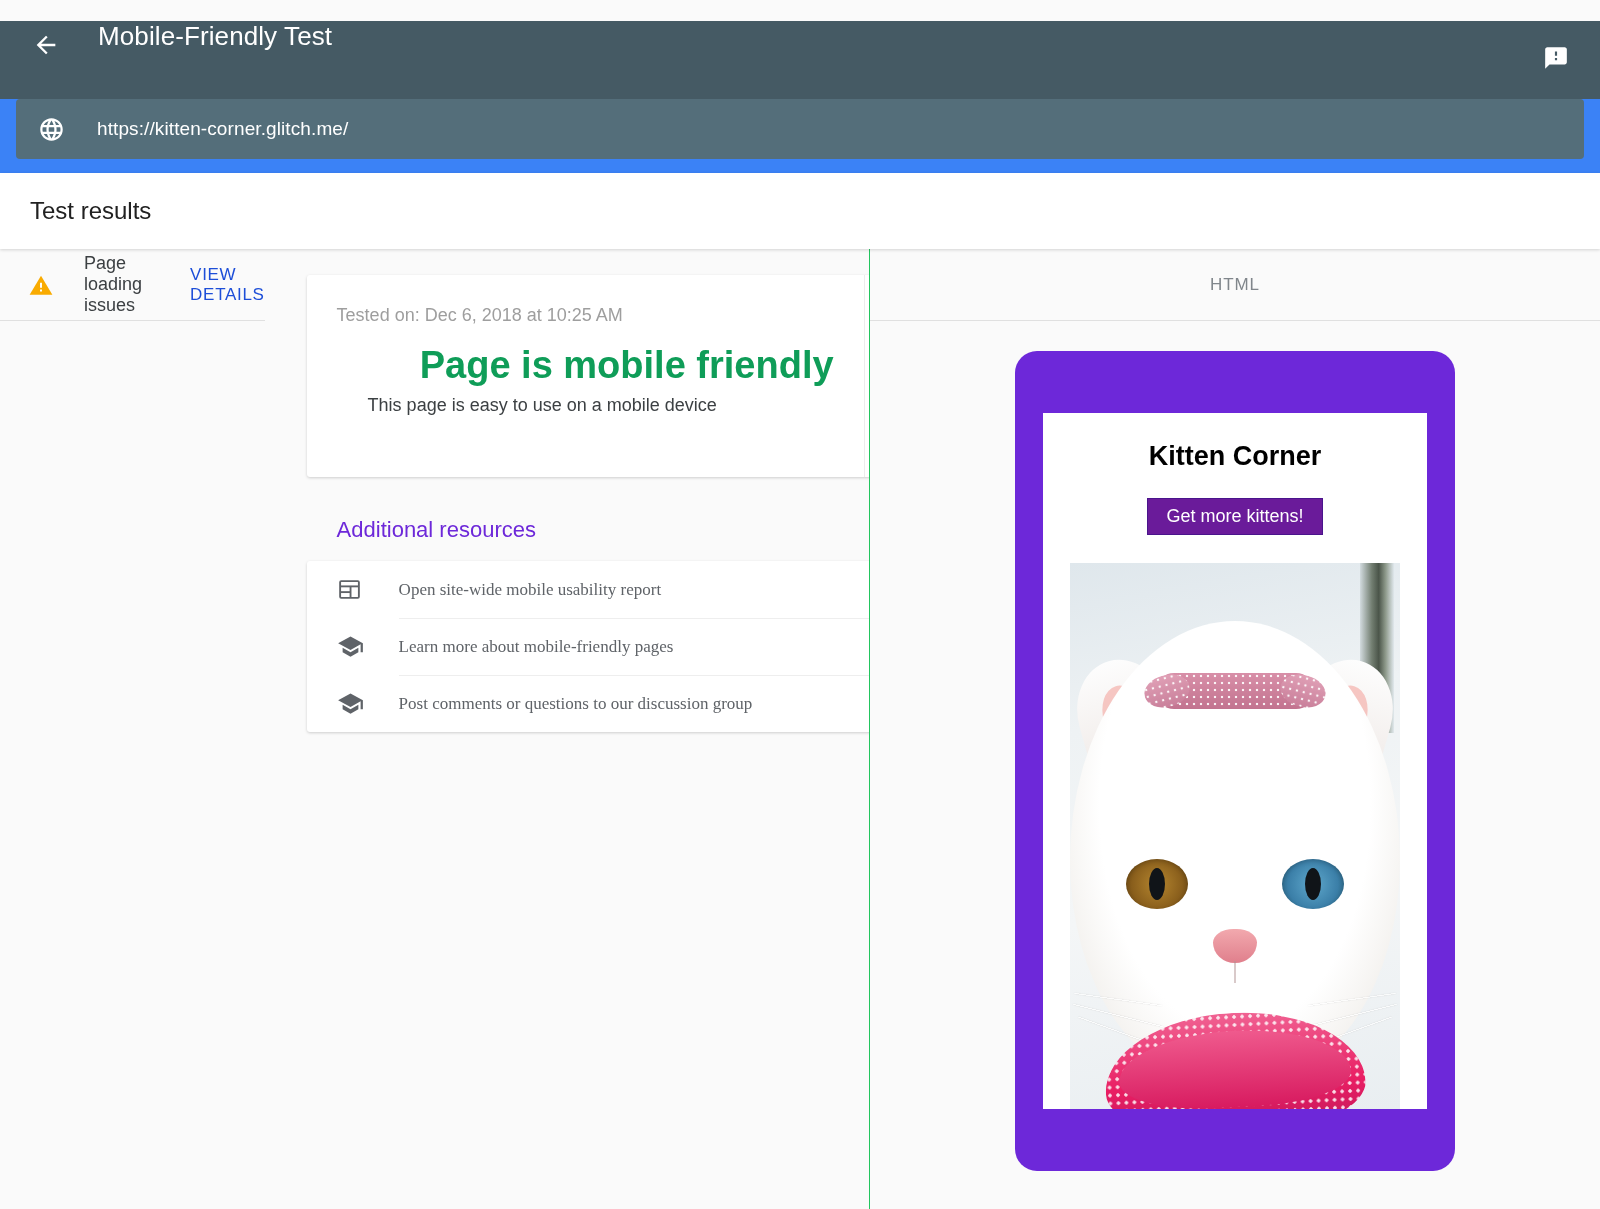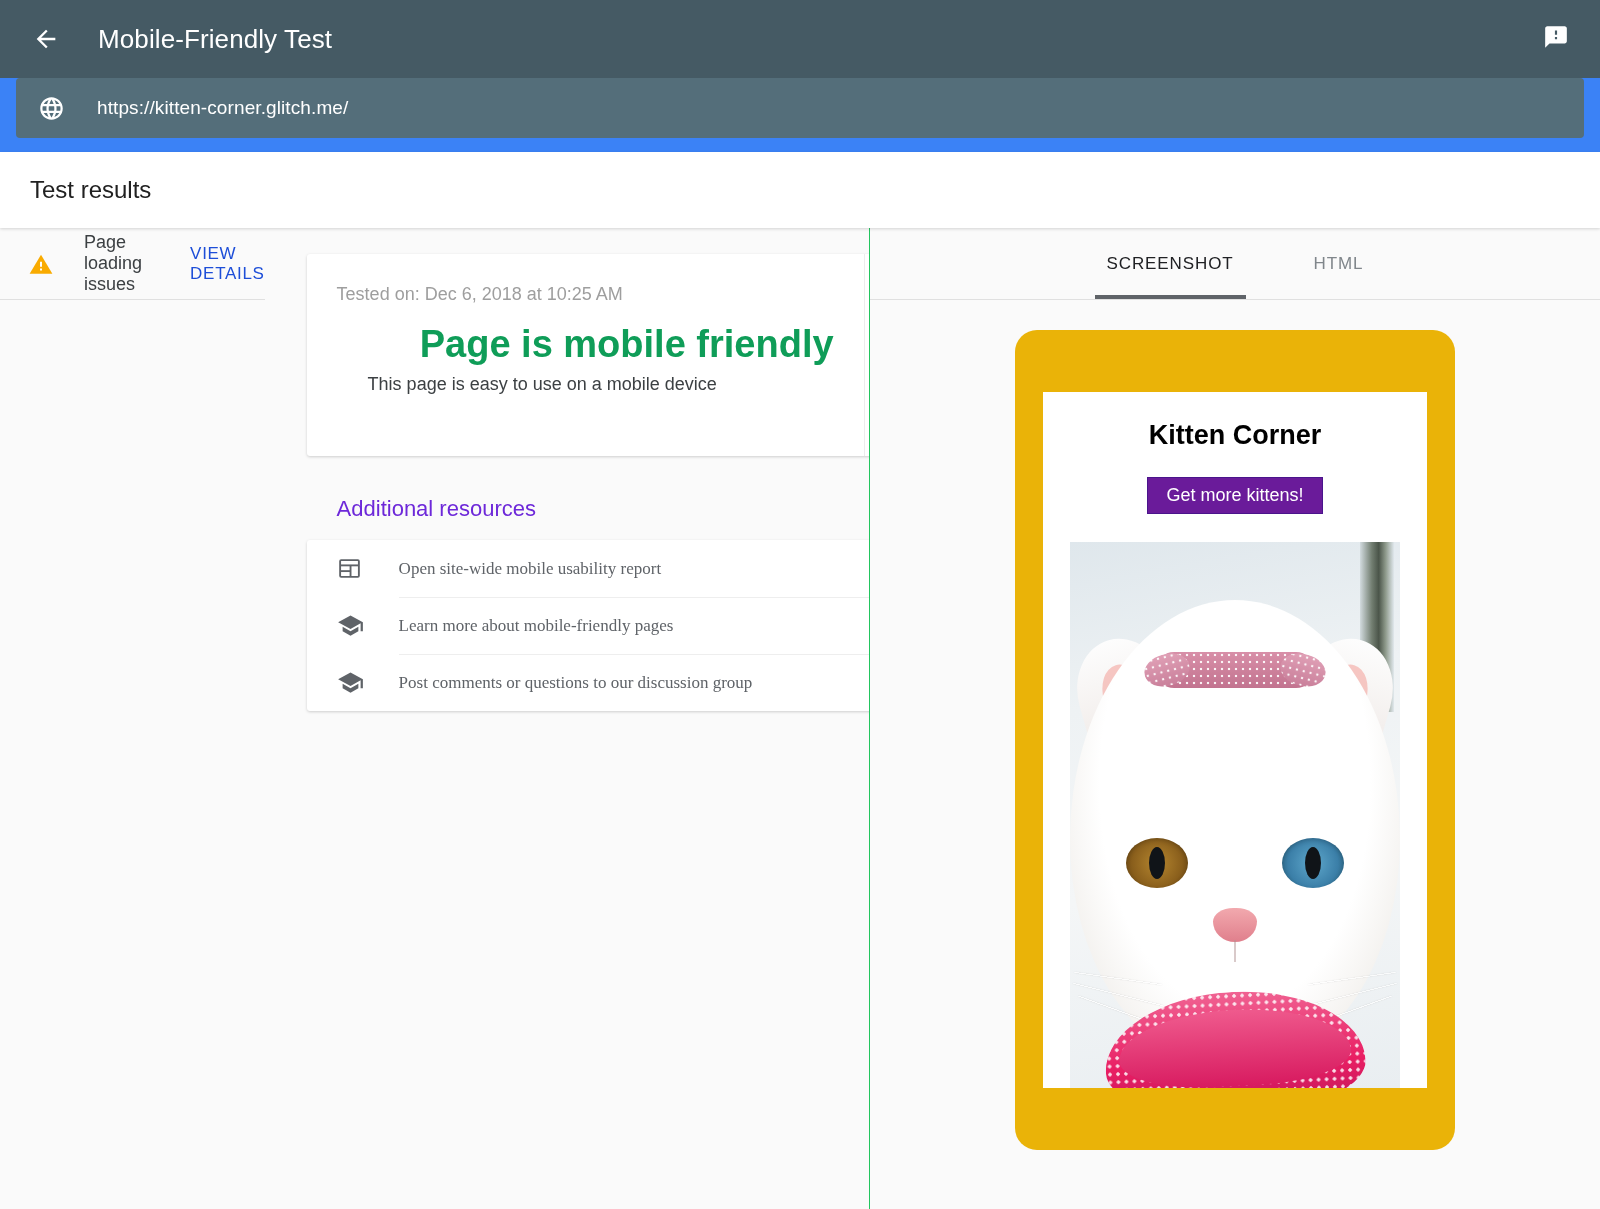--- a/index.html
+++ b/index.html
@@ -9,23 +9,23 @@
     overflow: hidden;
     font-family: "Liberation Sans", sans-serif;
     background: #fafafa;
   }
 
   
   .appbar {
     height: 78px;
     background: #455a64;
     display: flex;
-    align-items: center;
-    padding: 16px 22px;
+    padding: 0 22px;
     position: relative;
+    margin-top: 21px;
   }
   .back-btn {
     width: 48px; height: 48px;
     display: flex; align-items: center; justify-content: center;
     cursor: pointer;
     flex: 0 0 auto;
   }
   .back-btn svg { display:block; }
   .appbar-title {
     color: #ffffff;
@@ -257,21 +257,21 @@
   
   .phone-area {
     flex: 1 1 auto;
     display: flex;
     justify-content: center;
     padding-top: 30px;
   }
   .phone {
     width: 440px;
     height: 820px;
-    background: #eab308;
+    background: #6d28d9;
     border-radius: 22px;
     padding: 62px 28px 62px 28px;
   }
   .phone-screen {
     width: 100%;
     height: 100%;
     background: #ffffff;
     overflow: hidden;
     display: flex;
     flex-direction: column;
@@ -506,23 +506,20 @@
           </span>
         </div>
 
       </div>
     </div>
   </div>
 
   <div class="right-pane">
 
     <div class="tabs">
-      <div class="tab active">
-        <span>SCREENSHOT</span>
-      </div>
       <div class="tab">
         <span>HTML</span>
       </div>
     </div>
 
     <div class="phone-area">
       <div class="phone">
         <div class="phone-screen">
 
           <div class="kitten-title">Kitten Corner</div>

